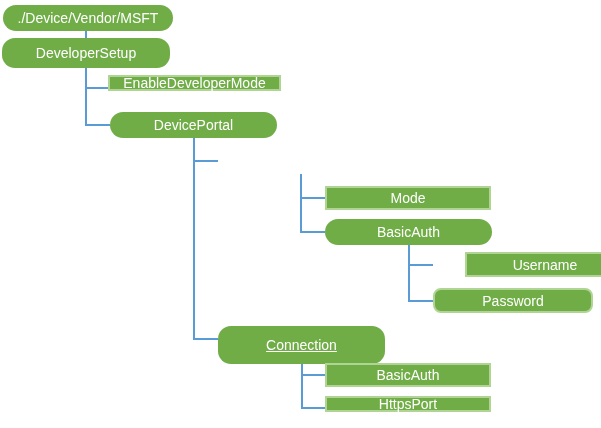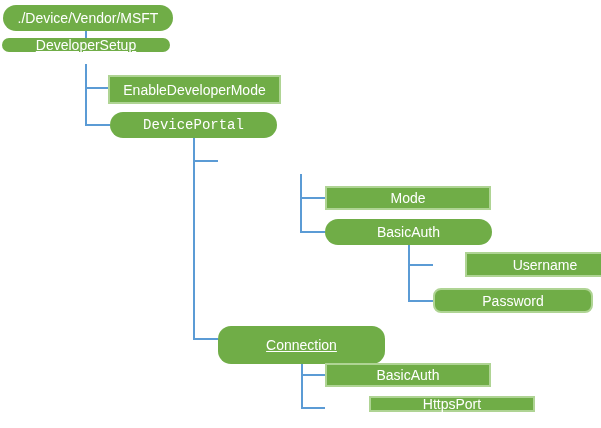--- a/index.html
+++ b/index.html
@@ -58,23 +58,23 @@
     <div class="connector" style="left: 408px; top: 264px; width: 25px; height: 2px;"></div>
     <div class="connector" style="left: 408px; top: 245px; width: 2px; height: 57px;"></div>
     <div class="connector" style="left: 408px; top: 300px; width: 25px; height: 2px;"></div>
     <div class="connector" style="left: 193px; top: 138px; width: 2px; height: 202px;"></div>
     <div class="connector" style="left: 193px; top: 338px; width: 25px; height: 2px;"></div>
     <div class="connector" style="left: 301px; top: 352px; width: 2px; height: 24px;"></div>
     <div class="connector" style="left: 301px; top: 374px; width: 24px; height: 2px;"></div>
     <div class="connector" style="left: 301px; top: 352px; width: 2px; height: 57px;"></div>
     <div class="connector" style="left: 301px; top: 407px; width: 24px; height: 2px;"></div>
     <div class="node pill" style="left: 3px; top: 5px; width: 170px; height: 26px;">./Device/Vendor/MSFT</div>
-    <div class="node pill" style="left: 2px; top: 38px; width: 168px; height: 14px; text-decoration: underline;">DeveloperSetup</div>
-    <div class="node rect" style="left: 108px; top: 75px; width: 173px; height: 29px; text-align: center;">EnableDeveloperMode</div>
-    <div class="node pill" style="left: 110px; top: 112px; width: 167px; height: 26px; font-family: Liberation Mono, monospace;">DevicePortal</div>
+    <div class="node pill" style="left: 2px; top: 38px; width: 168px; height: 30px;">DeveloperSetup</div>
+    <div class="node rect" style="left: 108px; top: 75px; width: 173px; height: 16px; text-align: center;">EnableDeveloperMode</div>
+    <div class="node pill" style="left: 110px; top: 112px; width: 167px; height: 26px;">DevicePortal</div>
     <div class="node rect" style="left: 325px; top: 186px; width: 166px; height: 24px;">Mode</div>
     <div class="node pill" style="left: 325px; top: 219px; width: 167px; height: 26px;">BasicAuth</div>
     <div class="node rect" style="left: 433px; top: 252px; width: 160px; height: 25px; margin-left: 32px;">Username</div>
     <div class="node rect" style="left: 433px; top: 288px; width: 160px; height: 25px; border-radius: 8px;">Password</div>
     <div class="node pill" style="left: 218px; top: 326px; width: 167px; height: 38px; text-decoration: underline;">Connection</div>
     <div class="node rect" style="left: 325px; top: 363px; width: 166px; height: 24px;">BasicAuth</div>
-    <div class="node rect" style="left: 325px; top: 396px; width: 166px; height: 16px; margin-left: 44px;">HttpsPort</div>
+    <div class="node rect" style="left: 325px; top: 396px; width: 166px; height: 16px;">HttpsPort</div>
   </div>
 
 </body></html>

